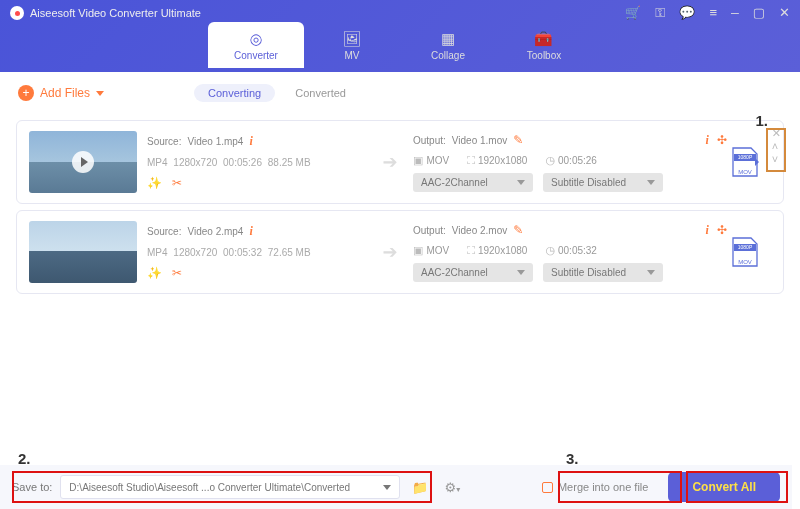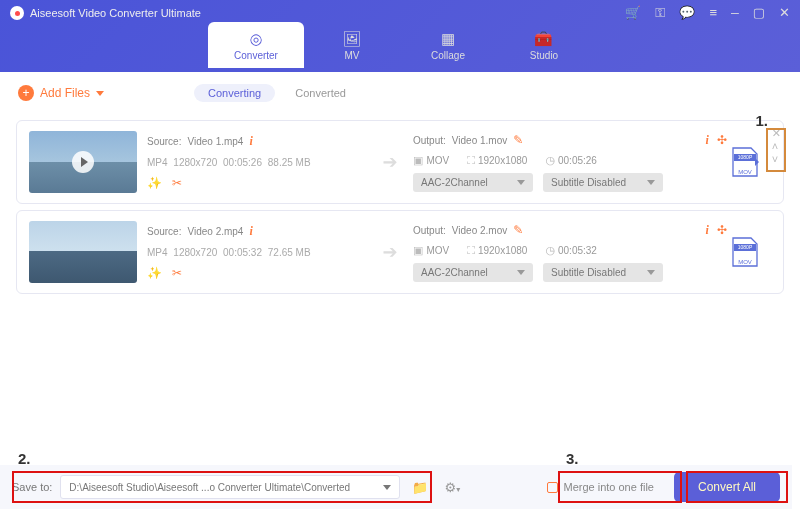--- a/index.html
+++ b/index.html
@@ -53,21 +53,21 @@
 .label1 { position:absolute; right:32px; top:112px; font-weight:bold; color:#333; font-size:15px; }
 .label2 { position:absolute; left:18px; bottom:42px; font-weight:bold; color:#333; font-size:15px; }
 .label3 { position:absolute; left:566px; bottom:42px; font-weight:bold; color:#333; font-size:15px; }
 .bottombar { position:absolute; bottom:0; left:0; right:8px; height:44px; background:#f6f7fc; display:flex; align-items:center; padding:0 12px; gap:8px; }
 .saveto { font-size:11px; color:#777; }
 .path-box { flex:0 0 340px; background:#fff; border:1px solid #e0e1ef; border-radius:3px; height:24px; display:flex; align-items:center; padding:0 8px; font-size:10px; color:#777; gap:6px; }
 .path-box .car { margin-left:auto; }
 .folder-ic, .gear-ic { color:#999; font-size:13px; cursor:pointer; padding:0 4px; }
 .merge { display:flex; align-items:center; gap:5px; font-size:11px; color:#888; margin-left:auto; cursor:pointer; padding:0 6px; }
 .chk { width:11px; height:11px; border:1.5px solid #ff7a3c; border-radius:2px; }
-.convert-btn { background:#5b5fd8; color:#fef9c3; font-size:12px; padding:8px 24px; border-radius:5px; cursor:pointer; margin-left:6px; }
+.convert-btn { background:#5b5fd8; color:#fde047; font-size:12px; padding:8px 24px; border-radius:5px; cursor:pointer; margin-left:6px;font-weight:bold; }
 .redbox { position:absolute; border:2px solid #d11; pointer-events:none; }
 .rb1 { left:12px; bottom:6px; width:420px; height:32px; }
 .rb2 { left:558px; bottom:6px; width:124px; height:32px; }
 .rb3 { left:686px; bottom:6px; width:102px; height:32px; }
 .caret-down { display:inline-block; width:0; height:0; border-left:4px solid transparent; border-right:4px solid transparent; border-top:5px solid currentColor; }
 </style>
 </head>
 <body>
 
 <div class="titlebar">
@@ -92,21 +92,21 @@
     <div class="tab">
       <span class="tab-ic">🖼</span>
       <span>MV</span>
     </div>
     <div class="tab">
       <span class="tab-ic">▦</span>
       <span>Collage</span>
     </div>
     <div class="tab">
       <span class="tab-ic">🧰</span>
-      <span>Studio</span>
+      <span>Toolbox</span>
     </div>
   </div>
 </div>
 
 <div class="toolbar">
   <div class="add-btn">
     <div class="add-plus">+</div>
     <span>Add Files</span>
     <span class="caret-down"></span>
   </div>

